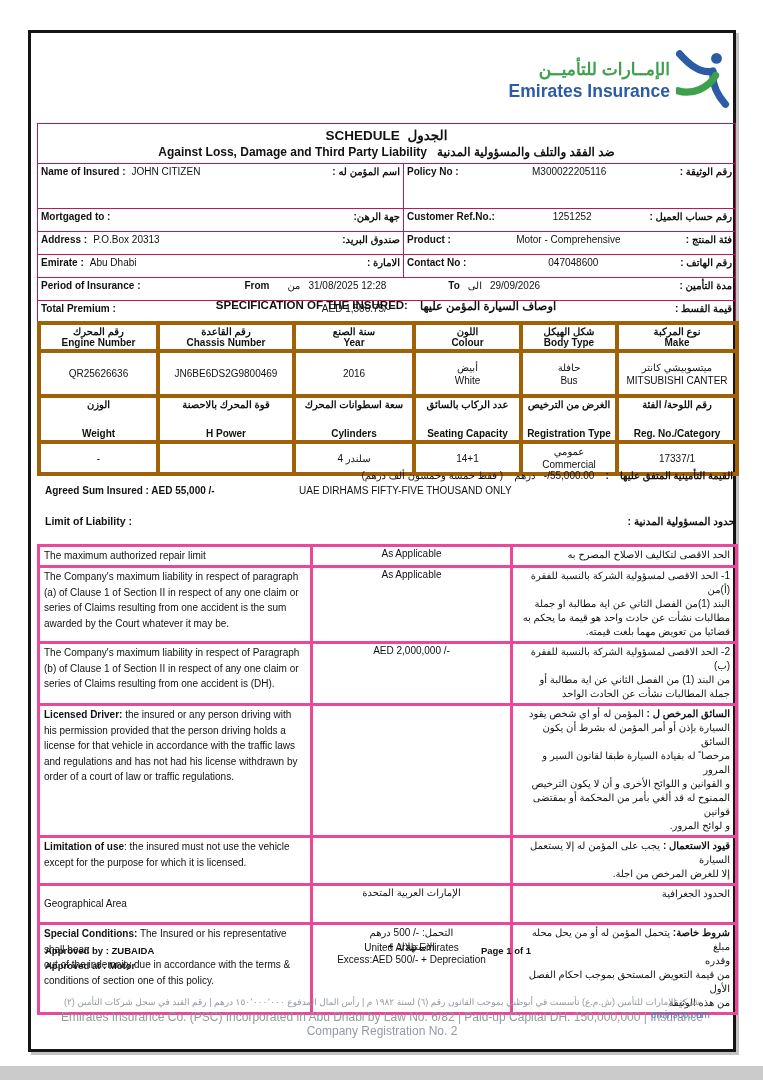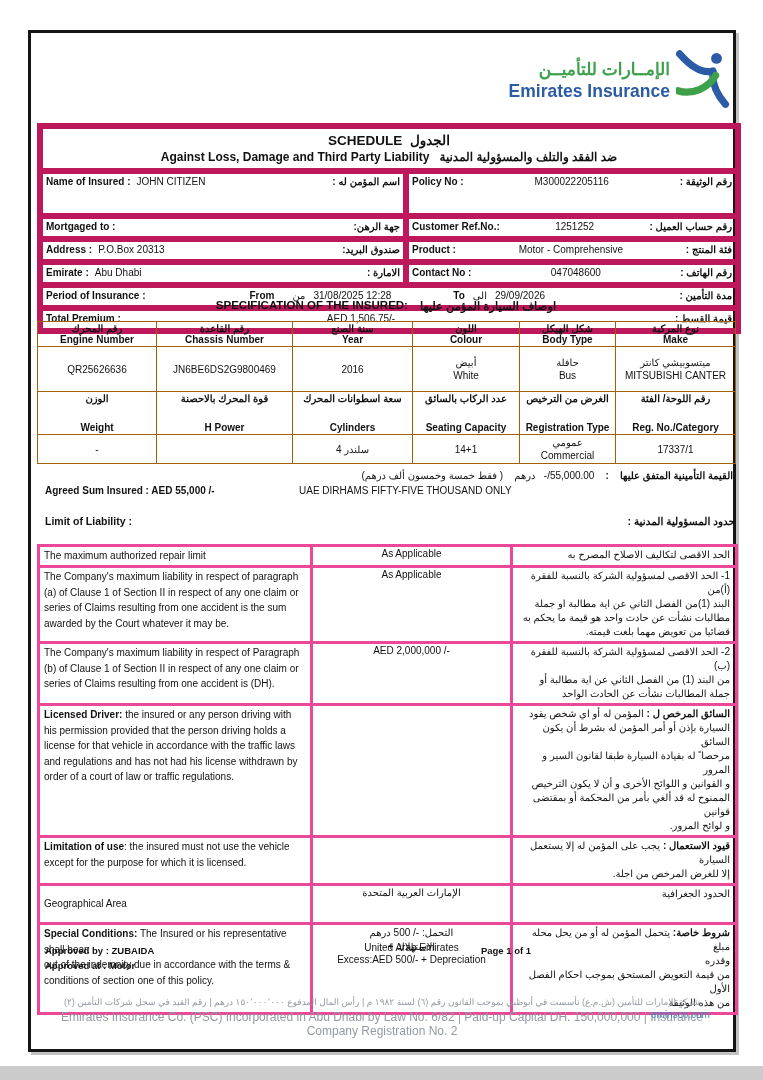--- a/index.html
+++ b/index.html
@@ -11,36 +11,36 @@
   
   .logo { position:absolute; left:449px; top:11px; width:250px; height:72px; display:flex; align-items:center; justify-content:flex-end; gap:6px; }
   .logo-text { text-align:right; }
   .logo-ar { color:#3da14b; font-weight:bold; font-size:17px; letter-spacing:1px; }
   .logo-en { color:#2b5ca5; font-weight:bold; font-size:17.5px; margin-top:1px; }
   .logo-icon { width:54px; height:62px; }
 
   
   table { border-collapse:collapse; table-layout:fixed; }
   .hdr { position:absolute; left:6px; top:90px; width:698px; font-size:10px; }
-  .hdr td { border:6px solid #be185d; vertical-align:top; padding:2px 3px; }
+  .hdr td { border:1px solid #be185d; vertical-align:top; padding:2px 3px; }
   .hdr .title-cell { text-align:center; padding:3px 0 4px 0; }
   .t1 { font-weight:bold; font-size:13.5px; }
   .t2 { font-weight:bold; font-size:12px; margin-top:2px; }
   .cellflex { display:flex; align-items:flex-start; }
   .lbl { font-weight:bold; white-space:nowrap; }
   .val { flex:1; padding-left:6px; }
   .val.center { text-align:center; padding-left:0; }
   .arlbl { font-weight:bold; white-space:nowrap; direction:rtl; }
   .h-name td { height:45px; }
   .h-small td { height:23px; }
 
   
   .spec-title { position:absolute; left:6px; top:266px; width:698px; display:flex; justify-content:center; gap:12px; font-weight:bold; font-size:11.5px; }
   .spec { position:absolute; left:6px; top:288px; width:698px; font-size:10px; text-align:center; }
-  .spec td { border:1px solid #a16207; padding:1px 2px; }
+  .spec td { border:4px solid #a16207; padding:1px 2px; }
   .spec .hd { font-weight:bold; vertical-align:top; }
   .spec .hd .ar { direction:rtl; }
   .spec .hd2 { height:42px; }
   .spec .hd2 .inner { display:flex; flex-direction:column; justify-content:space-between; height:40px; }
   .spec .d1 td { height:45px; vertical-align:middle; line-height:13px; }
   .spec .d2 td { height:28px; vertical-align:middle; line-height:13px; }
 
   
   .agreed { position:absolute; left:6px; top:437px; width:698px; font-size:10px; }
   .agreed-ar { direction:rtl; text-align:right; padding-right:2px; white-space:pre; }

